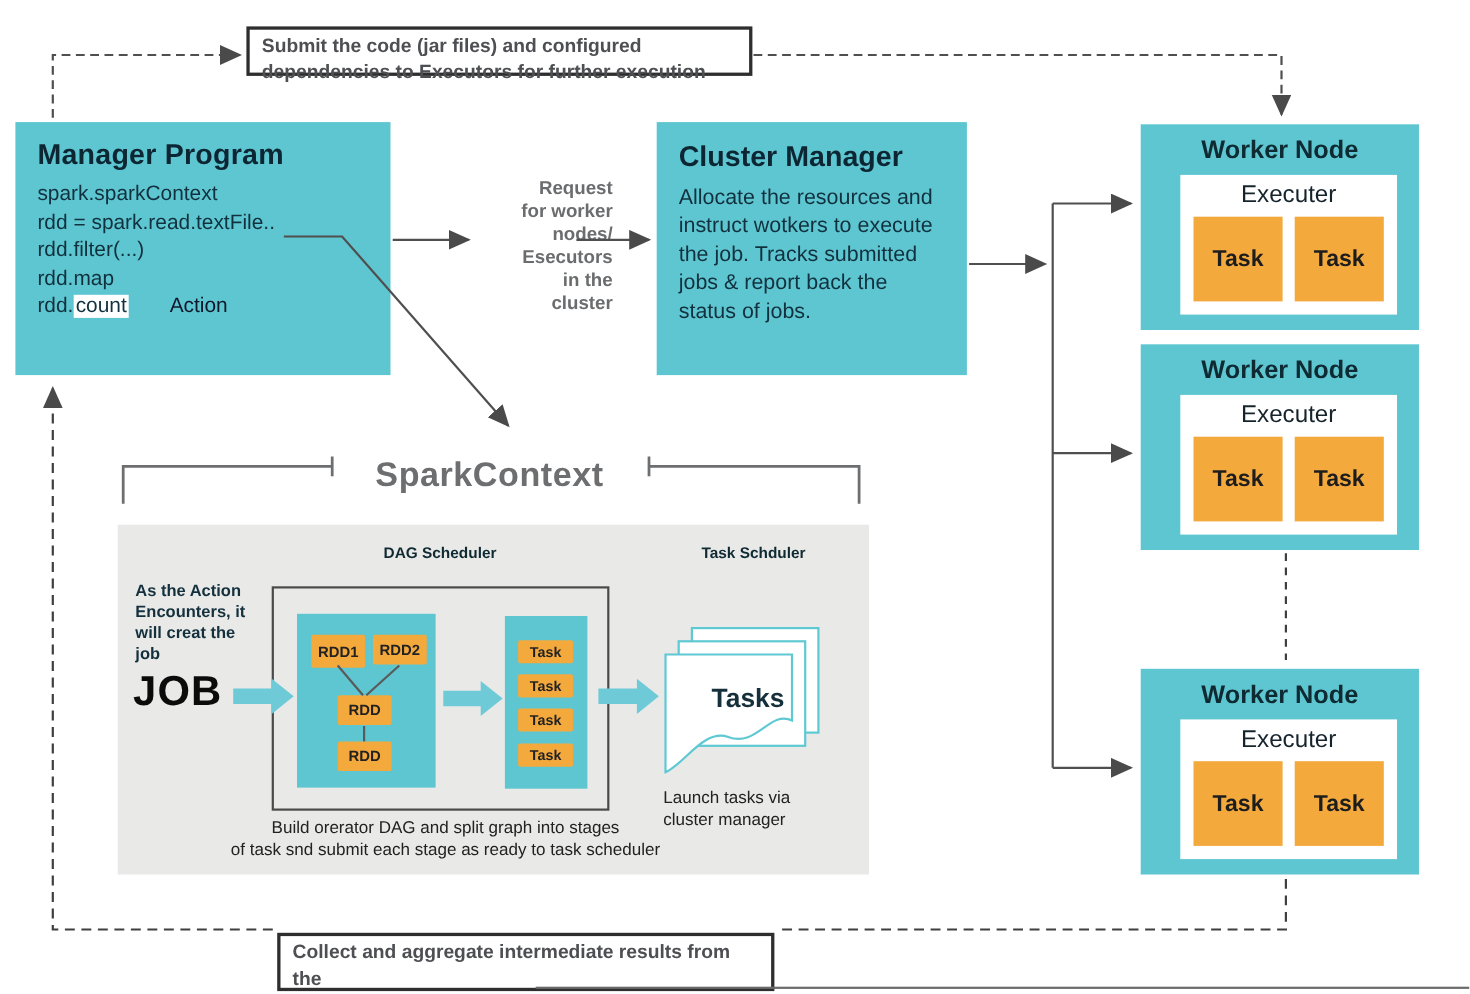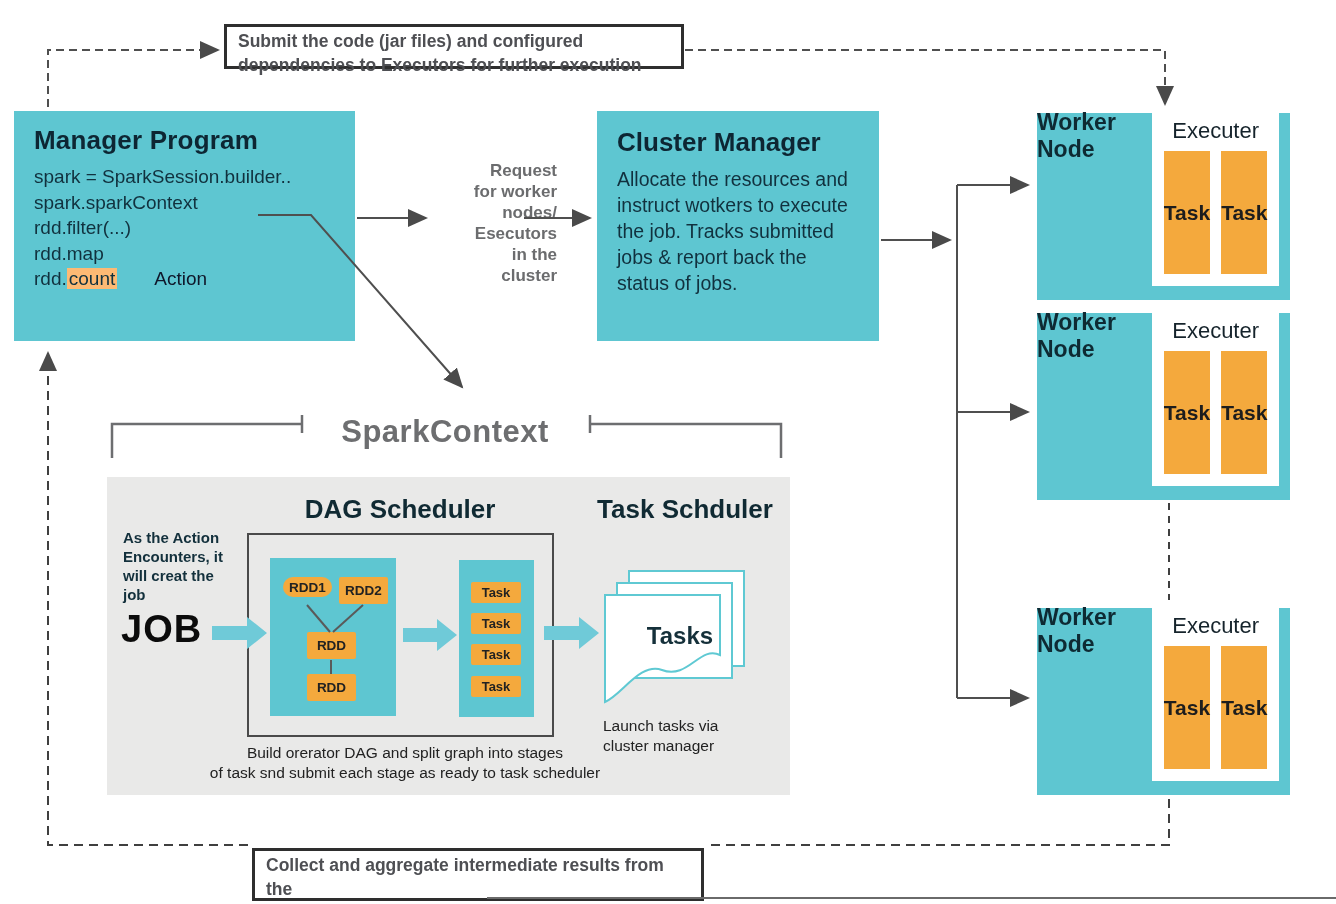--- a/index.html
+++ b/index.html
@@ -16,45 +16,45 @@
   .note-box {
     background:#ffffff; border:3px solid #2e2e2e;
     color:#4E4F53; font-weight:700; font-size:17.5px; line-height:1.35;
     padding:3px 11px; white-space:pre-line;
   }
 
   
   .driver { padding:14px 20px; }
   .driver-title { font-size:26px; font-weight:800; color:#0d2633; margin-bottom:8px; letter-spacing:.2px; }
   .code-line { font-size:19px; color:#11313e; line-height:25.5px; }
-  .hl { background:#fdba74; padding:0 2px; }
+  .hl { background:#ffffff; padding:0 2px; }
   .action { font-weight:400; color:#0f172a; margin-left:37px; }
 
   
   .cm { padding:16px 20px; }
   .cm-title { font-size:26px; font-weight:800; color:#0d2633; margin-bottom:8px; }
   .cm-body { font-size:19.5px; color:#11313e; line-height:26px; }
 
   
   .gray-label { font-size:17px; font-weight:700; color:#6B6C6E; line-height:21px; white-space:pre-line; }
 
   
-  .worker { width:253px; height:187px; background:#5EC6D1; display:flex; flex-direction:row; }
+  .worker { width:253px; height:187px; background:#5EC6D1; display:flex; flex-direction:column; }
   .worker-title { height:46px; display:flex; align-items:center; justify-content:center;
     font-size:23px; font-weight:800; color:#0e2a33; }
   .worker-inner { flex:1; background:#ffffff; margin:0 20px 14px 36px; display:flex; flex-direction:column; }
   .executor-label { text-align:center; font-size:22px; font-weight:500; color:#15232b; padding-top:5px; }
   .task-row { flex:1; display:flex; gap:11px; padding:7px 12px 12px 12px; }
   .task-box { flex:1; background:#F4A93D; display:flex; align-items:center; justify-content:center;
     font-size:21px; font-weight:600; color:#1d1d1d; }
 
   
   .sc-title { font-size:31px; font-weight:700; color:#6D6E70; text-align:center; letter-spacing:.5px;margin-top:12px; }
   .panel { background:#E9E9E8; }
-  .panel-title { font-size:26px; font-weight:800; color:#102a33; text-align:center; }
+  .panel-title { font-size:14px; font-weight:800; color:#102a33; text-align:center; }
   .small-note { font-size:15px; font-weight:600; color:#13303c; line-height:19px; white-space:pre-line; }
   .job { font-size:38px; font-weight:800; color:#0b0b0b; letter-spacing:1px; }
   .dag-rect { border:2px solid #4a4a4a; }
   .mini-teal { background:#5EC6D1; }
   .rdd { position:absolute; background:#F4A93D; display:flex; align-items:center; justify-content:center;
     font-size:13.5px; font-weight:700; color:#222; border-radius:2px; }
   .stage-task { position:absolute; background:#F4A93D; display:flex; align-items:center; justify-content:center;
     font-size:13px; font-weight:700; color:#222; border-radius:2px; }
   .caption { font-size:15.5px; font-weight:500; color:#222; line-height:20px; white-space:pre-line; }
   .tasks-label { font-size:24px; font-weight:700; color:#15303a; text-align:center; }
@@ -64,22 +64,22 @@
 </head>
 <body>
 
 <div id="stage">
 
   <div class="abs note-box" style="left:224px; top:24px; width:460px; height:45px;">Submit the code (jar files) and configured
 dependencies to Executors for further execution</div>
 
   <div class="abs teal-box driver" style="left:14px; top:111px; width:341px; height:230px;">
     <div class="driver-title">Manager Program</div>
-    <div class="code-line">spark = SparkSession.builder..</div>
     <div class="code-line">spark.sparkContext</div>
+    <div class="code-line">rdd = spark.read.textFile..</div>
     <div class="code-line">rdd.filter(...)</div>
     <div class="code-line">rdd.map</div>
     <div class="code-line">
       <span>rdd.</span><span class="hl">count</span><span class="action">Action</span>
     </div>
   </div>
 
   <div class="abs gray-label" style="left:437px; top:160px; width:120px;text-align:right;">Request
 for worker
 nodes/
@@ -134,21 +134,21 @@
 
   <div class="abs small-note" style="left:123px; top:528px; width:130px;">As the Action
 Encounters, it
 will creat the
 job</div>
   <div class="abs job" style="left:121px; top:608px;">JOB</div>
 
   <div class="abs dag-rect" style="left:247px; top:533px; width:307px; height:204px;"></div>
 
   <div class="abs mini-teal" style="left:270px; top:558px; width:126px; height:158px;"></div>
-  <div class="rdd" style="left:283px; top:577px; width:49px; height:20px;border-radius:13px;">RDD1</div>
+  <div class="rdd" style="left:283px; top:577px; width:49px; height:30px;">RDD1</div>
   <div class="rdd" style="left:339px; top:577px; width:49px; height:27px;">RDD2</div>
   <div class="rdd" style="left:307px; top:632px; width:49px; height:27px;">RDD</div>
   <div class="rdd" style="left:307px; top:674px; width:49px; height:27px;">RDD</div>
 
   <div class="abs mini-teal" style="left:459px; top:560px; width:75px; height:157px;"></div>
   <div class="stage-task" style="left:471px; top:582px; width:50px; height:21px;">Task</div>
   <div class="stage-task" style="left:471px; top:613px; width:50px; height:21px;">Task</div>
   <div class="stage-task" style="left:471px; top:644px; width:50px; height:21px;">Task</div>
   <div class="stage-task" style="left:471px; top:676px; width:50px; height:21px;">Task</div>
 

